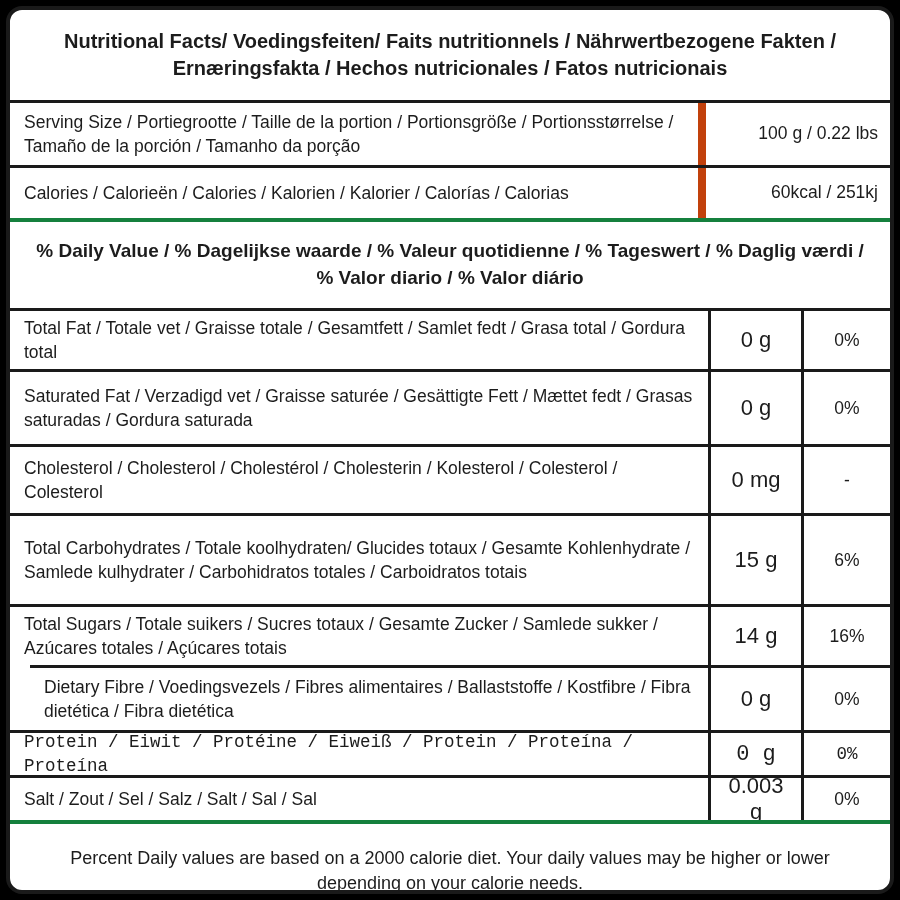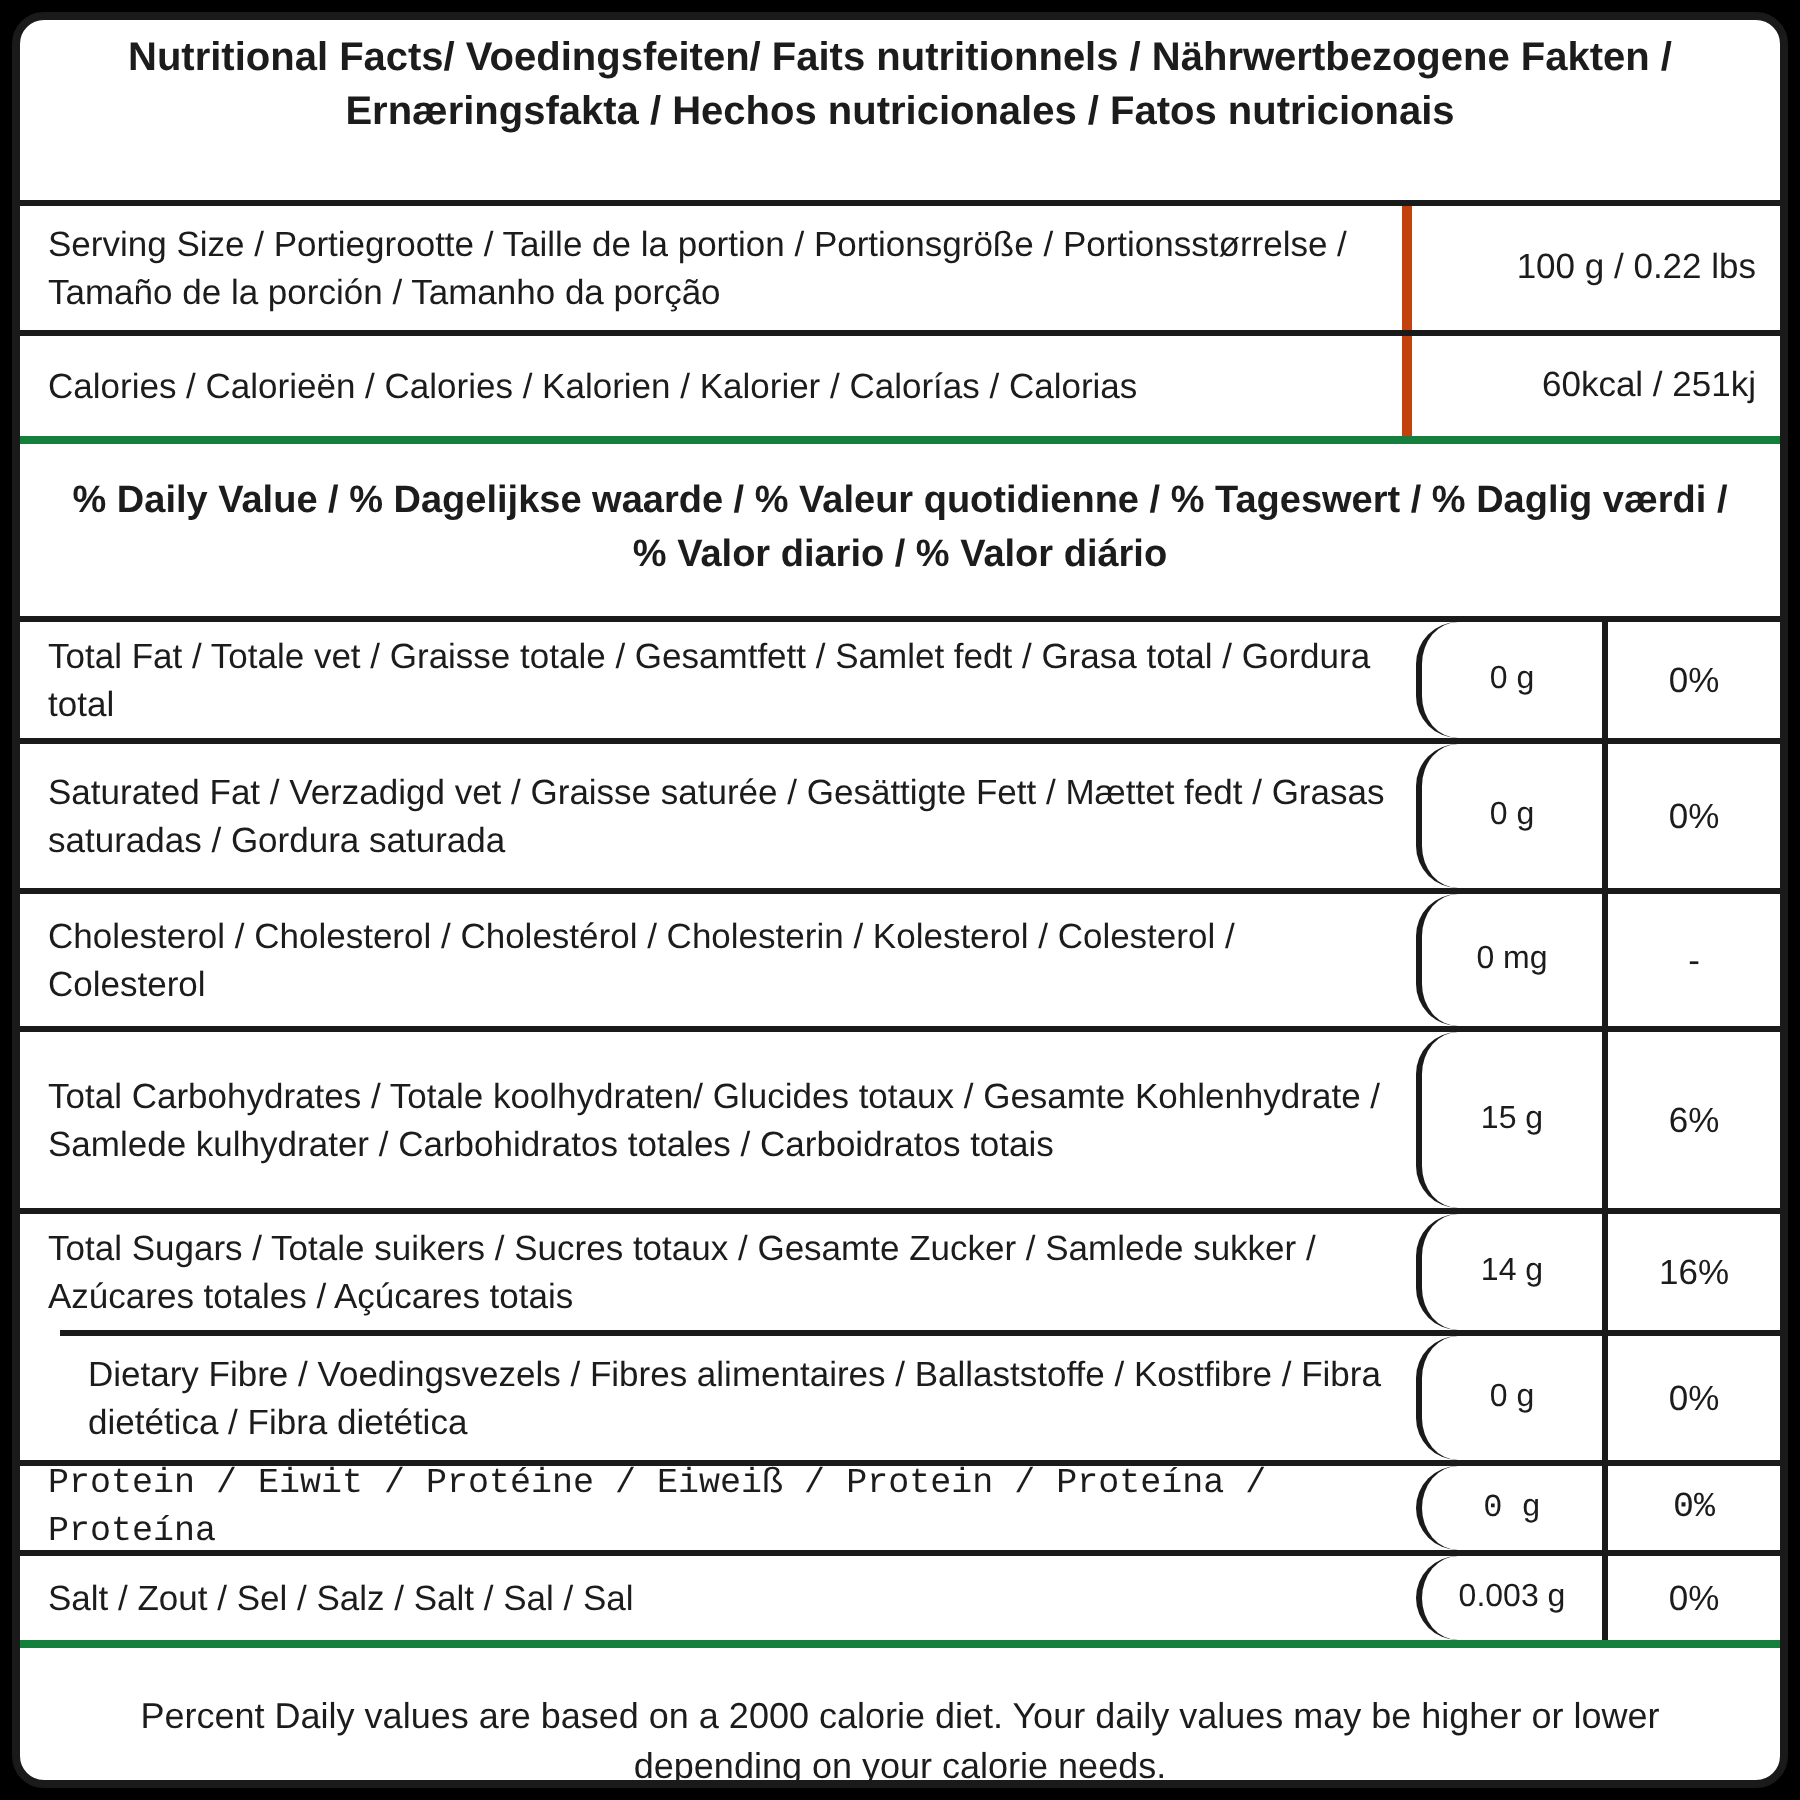--- a/index.html
+++ b/index.html
@@ -32,41 +32,42 @@
     display: flex;
     flex-direction: row;
     align-items: stretch;
     border-top: 3px solid #1a1a1a;
   }
   .section:first-child { border-top: none; }
   .section.thickline { border-top: 4px solid #15803d; }
 
   .title-section {
     min-height: 78px;
+    align-items: center;
     justify-content: center;
     text-align: center;
     padding: 6px 14px;
   }
   .title-text {
     font-size: 20px;
     font-weight: bold;
     line-height: 1.35;
   }
 
   .row-label {
     flex: 1;
     display: flex;
     align-items: center;
     padding: 8px 14px;
     font-size: 17.5px;
     line-height: 1.4;
   }
   .value-wide {
     width: 160px;
-    border-left: 5px solid #c2410c;
+    border-left: 8px solid #c2410c;
     display: flex;
     align-items: center;
     justify-content: flex-end;
     text-align: right;
     padding: 0 12px;
     font-size: 17.5px;
     line-height: 1.35;
   }
   .serving-section { min-height: 62px; }
   .calories-section { min-height: 50px; }
@@ -85,22 +86,21 @@
   }
 
   .col-amount {
     width: 66px;
     border-left: 3px solid #1a1a1a;
     display: flex;
     align-items: center;
     justify-content: center;
     text-align: center;
     padding: 4px 12px;
-    font-size: 16px;
-    border-radius: 21px;
+    font-size: 22px;
   }
   .col-dv {
     width: 62px;
     border-left: 3px solid #1a1a1a;
     display: flex;
     align-items: center;
     justify-content: center;
     text-align: center;
     padding: 4px 12px;
     font-size: 17.5px;

